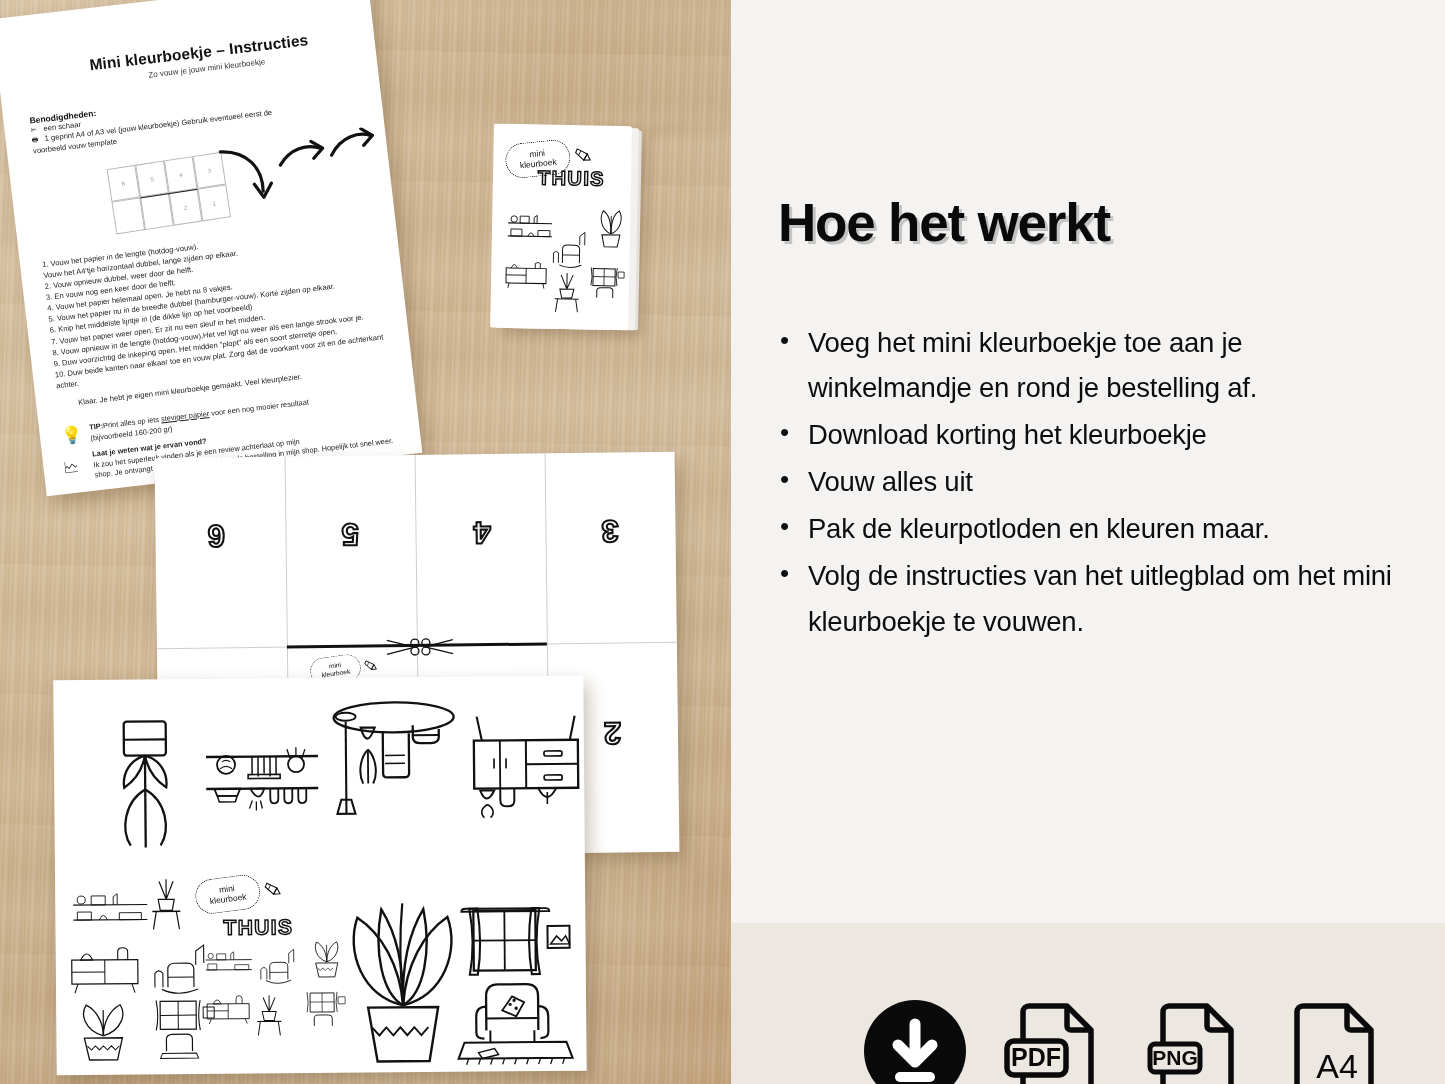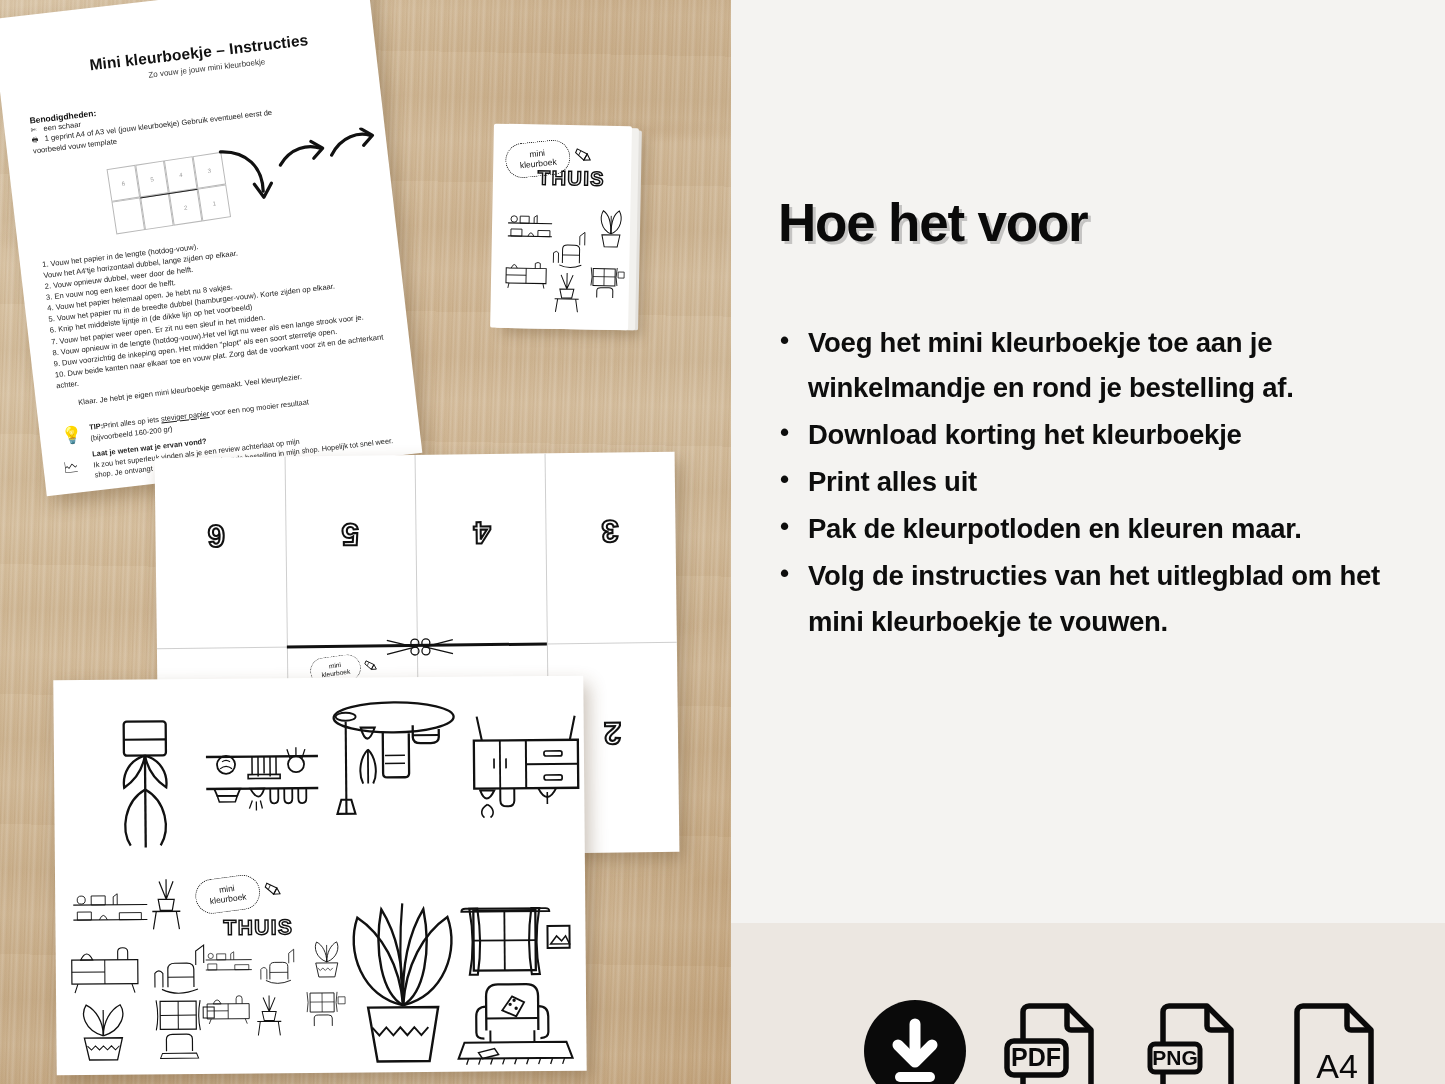--- a/index.html
+++ b/index.html
@@ -159,21 +159,21 @@
   #right-panel { position: absolute; left: 731px; top: 0; width: 714px; height: 923px; background: #f4f3f1; }
   #right-footer { position: absolute; left: 731px; top: 923px; width: 714px; height: 161px; background: #ece7e1; }
 
   #page-title {
     position: absolute; left: 778px; top: 192px;
     font-size: 53px; font-weight: 700; color: #0a0a0a; letter-spacing: -1.2px;
     text-shadow: 3px 3px 0 rgba(140,140,140,.45);
     font-family: "Liberation Sans", sans-serif;
   }
 
-  #bullet-list { position: absolute; left: 778px; top: 320px; width: 630px; font-weight: bold; }
+  #bullet-list { position: absolute; left: 778px; top: 320px; width: 630px; }
   .bullet-item {
     position: relative; padding-left: 30px;
     font-size: 27.5px; line-height: 1.64; color: #0d0d0d; letter-spacing: -.25px;
     margin-bottom: 2px;
   }
   .bullet-item::before {
     content: "•"; position: absolute; left: 2px; top: -1px; font-size: 26px; color: #0d0d0d;
   }
 
   #format-icons {
@@ -575,26 +575,26 @@
       <path d="M8 138 h102 l6 16 h-114 Z" fill="none" stroke="#111" stroke-width="2"></path>
       <path d="M12 154 l-2 6 M24 154 l-2 6 M36 154 l-2 6 M48 154 l-2 6 M60 154 l-2 6 M72 154 l-2 6 M84 154 l-2 6 M96 154 l-2 6 M108 154 l-2 6" stroke="#111" stroke-width="1.3"></path>
       <path d="M22 148 l16-4 l4 6 l-16 4 Z" fill="none" stroke="#111" stroke-width="1.5"></path>
     </svg>
   </div>
 </div>
 
 <div id="right-panel"></div>
 <div id="right-footer"></div>
 
-<h1 id="page-title">Hoe het voor</h1>
+<h1 id="page-title">Hoe het werkt</h1>
 
 <div id="bullet-list">
   <div class="bullet-item">Voeg het mini kleurboekje toe aan je winkelmandje en rond je bestelling af.</div>
   <div class="bullet-item">Download korting het kleurboekje</div>
-  <div class="bullet-item">Print alles uit</div>
+  <div class="bullet-item">Vouw alles uit</div>
   <div class="bullet-item">Pak de kleurpotloden en kleuren maar.</div>
   <div class="bullet-item">Volg de instructies van het uitlegblad om het mini kleurboekje te vouwen.</div>
 </div>
 
 <div id="format-icons">
 
   <svg class="fmt" width="102" height="102" viewBox="0 0 102 102">
     <circle cx="51" cy="51" r="51" fill="#0a0a0a"></circle>
     <path d="M51 24 v34" stroke="#fff" stroke-width="11" stroke-linecap="round"></path>
     <path d="M34 45 L51 62 L68 45" stroke="#fff" stroke-width="11" fill="none" stroke-linecap="round" stroke-linejoin="round"></path>

